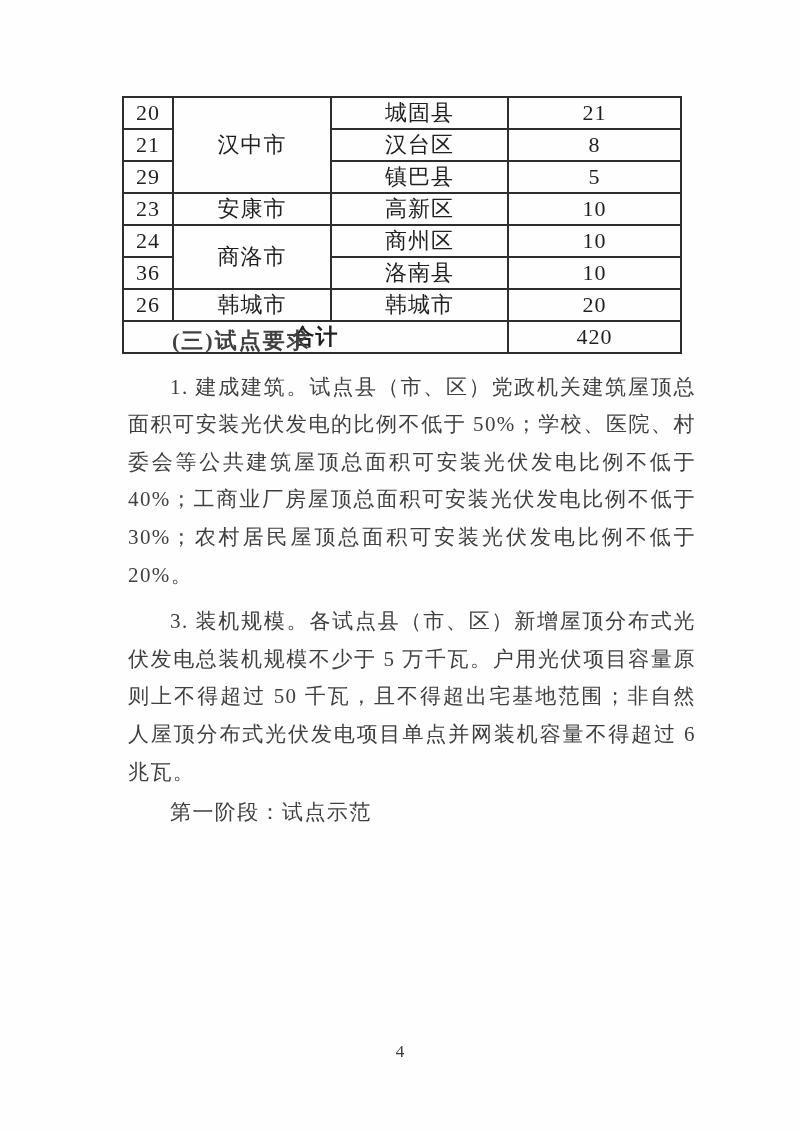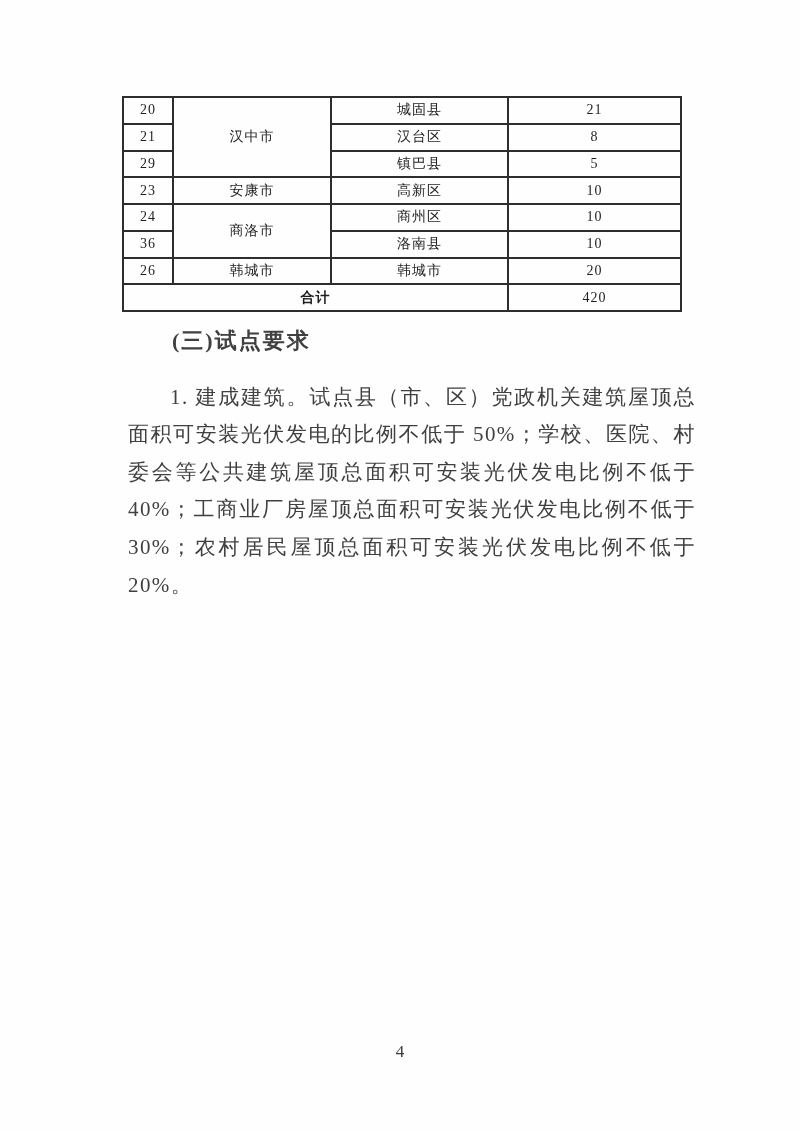--- a/index.html
+++ b/index.html
@@ -15,21 +15,21 @@
     overflow: hidden;
   }
   
   .doc-table {
     position: absolute;
     top: 96px;
     left: 122px;
     width: 558px;
     border-collapse: collapse;
     table-layout: fixed;
-    font-size: 14px;
+    font-size: 22px;
     color: #1f1f1f;
   }
   .doc-table td {
     border: 2px solid #2d2d2d;
     text-align: center;
     vertical-align: middle;
     height: 26.75px;
     padding: 0;
     letter-spacing: 1px;
     overflow: hidden;
@@ -56,21 +56,21 @@
   }
   .sec-heading {
     margin-top: 12px;
     text-indent: 2em;
     font-weight: bold;
     font-size: 22px;
     letter-spacing: 2px;
     text-align: left;
   }
   .para {
-    margin-top: 19px;
+    margin-top: 9px;
     text-indent: 2em;
   }
   .stage-line {
     margin-top: 3px;
     text-indent: 2em;
     text-align: left;
   }
   .steps-heading { margin-top: 7px; }
   
   .page-num {
@@ -139,18 +139,20 @@
       <tr>
         <td colspan="3" class="total-label">合计</td>
         <td class="total-value">420</td>
       </tr>
     </tbody>
   </table>
 
   <div class="text-flow">
     <div class="sec-heading">(三)试点要求</div>
     <div class="para">1. 建成建筑。试点县（市、区）党政机关建筑屋顶总面积可安装光伏发电的比例不低于 50%；学校、医院、村委会等公共建筑屋顶总面积可安装光伏发电比例不低于 40%；工商业厂房屋顶总面积可安装光伏发电比例不低于 30%；农村居民屋顶总面积可安装光伏发电比例不低于 20%。</div>
+    <div class="para">3. 装机规模。各试点县（市、区）新增屋顶分布式光伏发电总装机规模不少于 5 万千瓦。户用光伏项目容量原则上不得超过 50 千瓦，且不得超出宅基地范围；非自然人屋顶分布式光伏发电项目单点并网装机容量不得超过 6 兆瓦。</div>
 
+    <div class="stage-line">第一阶段：试点示范</div>
   </div>
 
   <div class="page-num">4</div>
 
 </div>
 
 </body></html>

